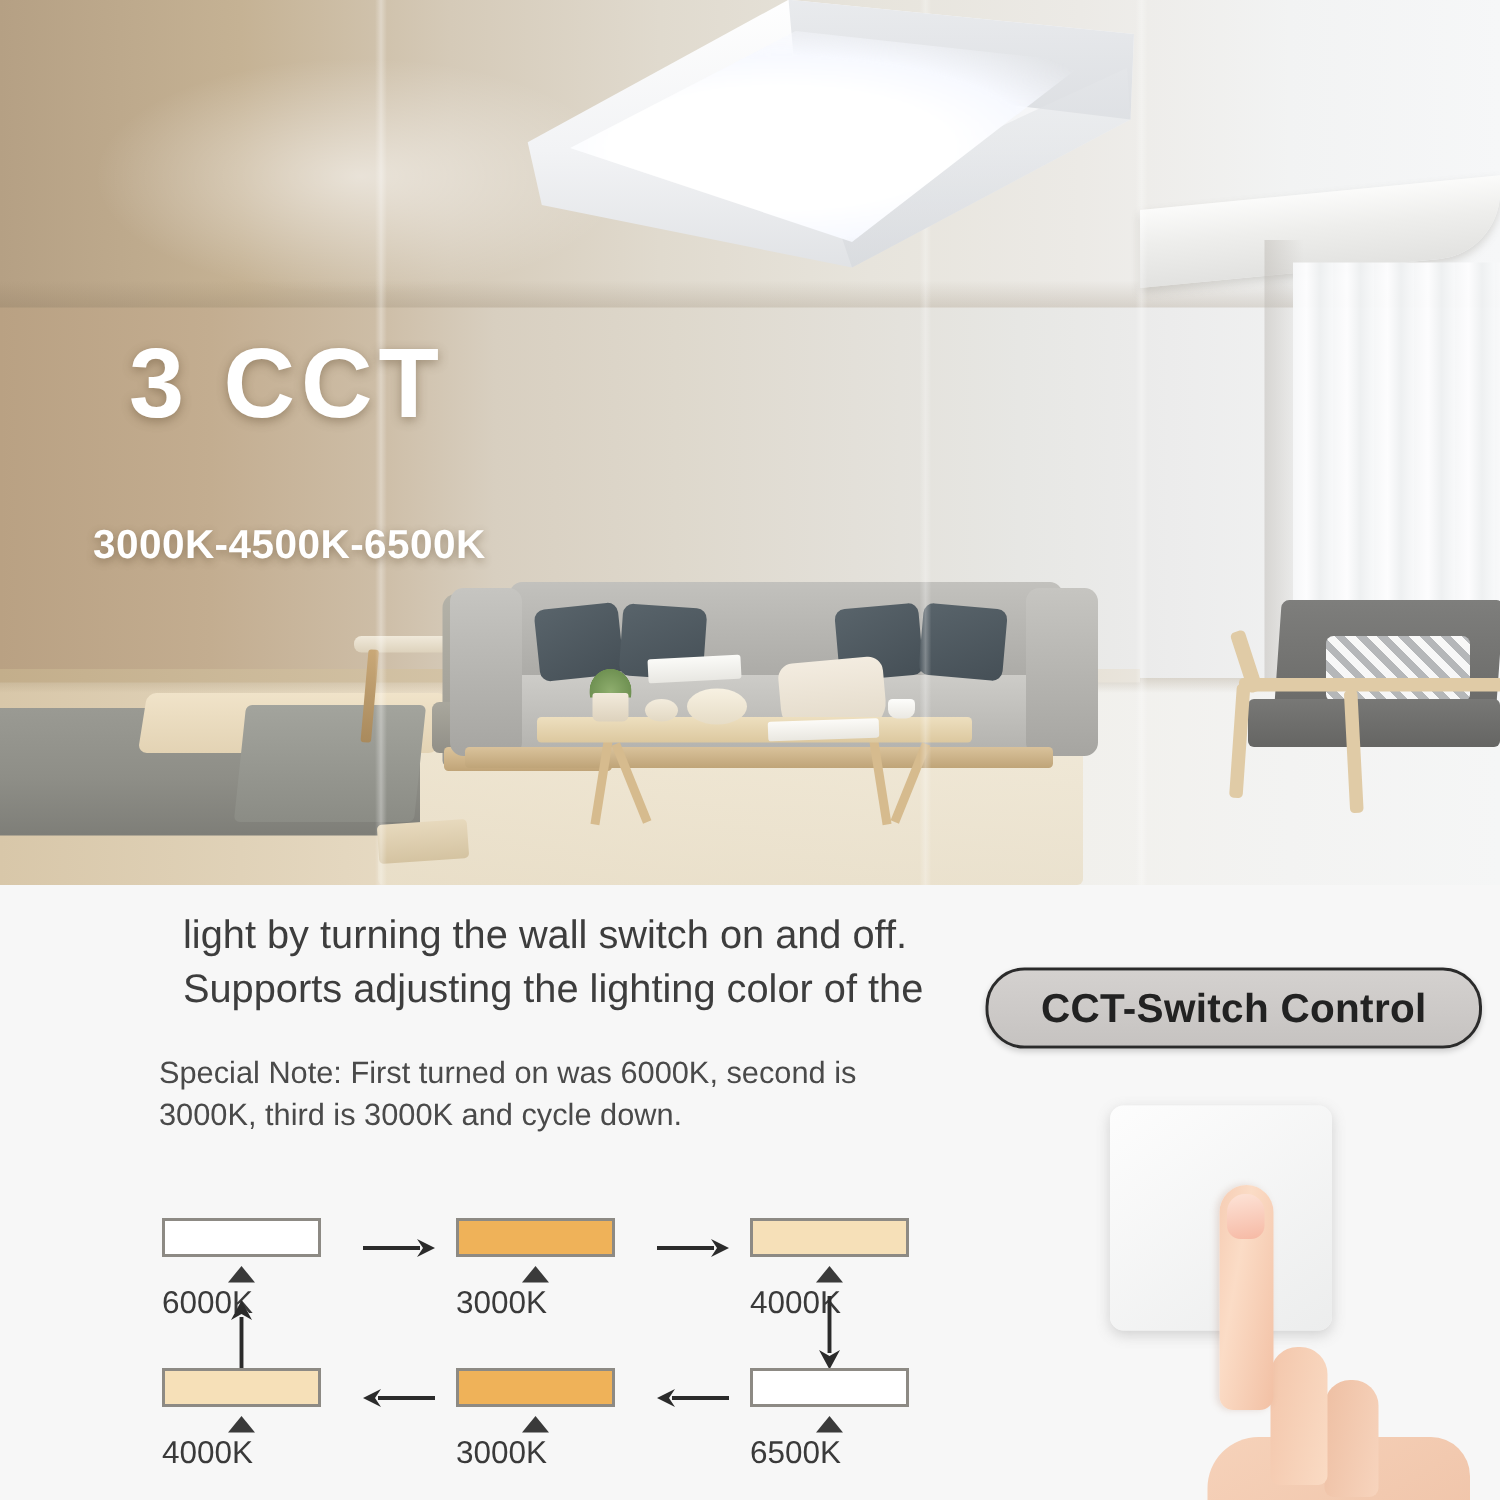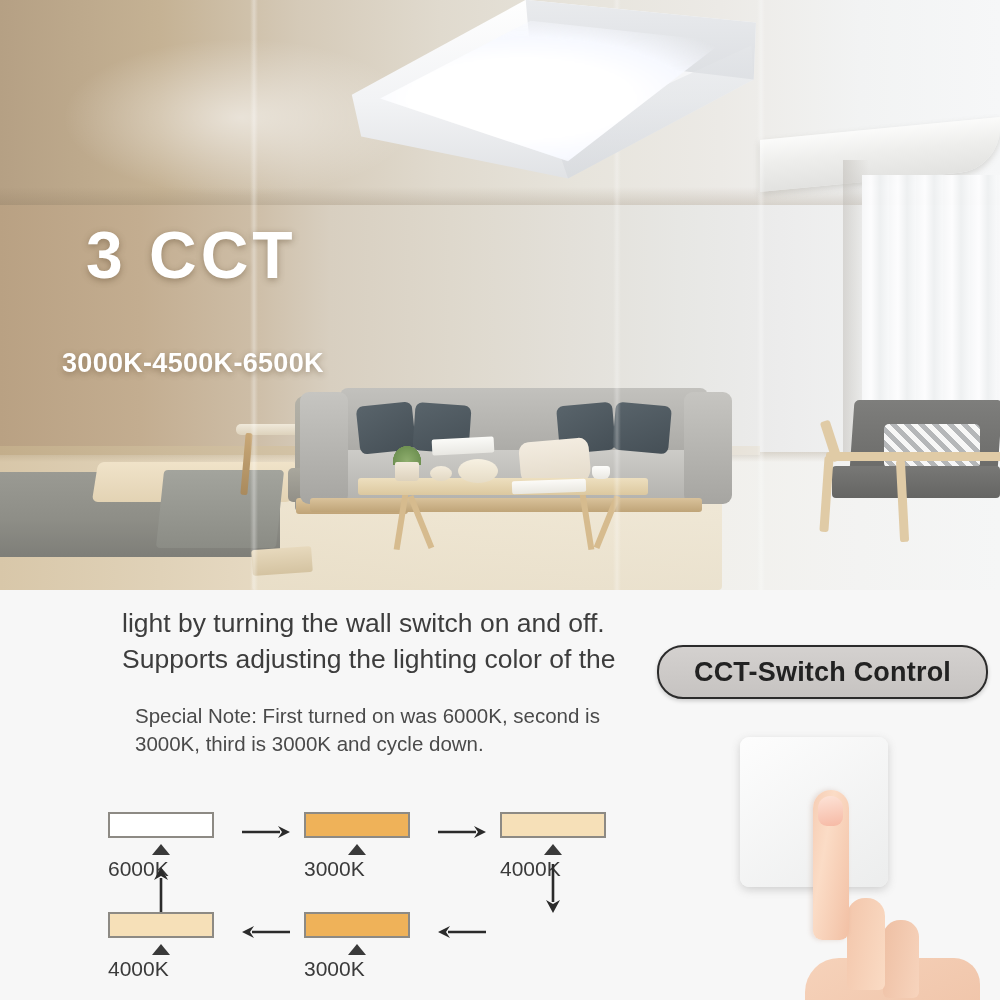--- a/index.html
+++ b/index.html
@@ -165,21 +165,21 @@
     text-shadow:0 2px 7px rgba(90,70,45,.45);line-height:1;margin-left:24px;}
   .cct-sub{position:absolute;left:62px;top:348px;
     font-size:27px;font-weight:bold;color:#ffffff;letter-spacing:.3px;
     text-shadow:0 2px 6px rgba(90,70,45,.45);}
 
   
   .lower{position:absolute;left:0;top:590px;width:1000px;height:410px;background:#f7f7f7;}
 
   .desc-main{position:absolute;left:122px;top:16px;width:560px;
     font-size:26.5px;color:#3d3d3d;line-height:1.34;}
-  .desc-note{position:absolute;left:135px;top:112px;width:560px;
+  .desc-note{position:absolute;left:106px;top:112px;width:560px;
     font-size:20.5px;color:#4a4a4a;line-height:1.35;}
   .desc-nomem{position:absolute;left:122px;top:175px;
     font-size:24px;color:#3d3d3d;}
 
   .badge{position:absolute;left:657px;top:55px;width:327px;height:50px;
     border:2px solid #2b2b2b;border-radius:26px;
     background:linear-gradient(180deg,#d4d1cf,#c6c3c1);
     display:flex;align-items:center;justify-content:center;
     box-shadow:0 2px 4px rgba(0,0,0,.18);}
   .badge span{font-size:27px;font-weight:bold;color:#222;letter-spacing:.2px;}
@@ -389,17 +389,22 @@
           <div class="swatch" style="background: rgb(239, 178, 89); border-color: rgb(141, 138, 132);"></div>
           <div class="tri"></div>
           <div class="klabel">3000K</div>
         </div>
         <div class="harrow ha4">
           <svg width="52" height="16" viewBox="0 0 52 16">
               <path d="M50 8 H12" stroke="#2b2b2b" stroke-width="2.6" fill="none"></path>
               <path d="M14 2 L2 8 L14 14 L10 8 Z" fill="#2b2b2b"></path>
             </svg>
         </div>
+        <div class="cell c2">
+          <div class="swatch" style="background: rgb(255, 255, 255); border-color: rgb(141, 138, 132);"></div>
+          <div class="tri"></div>
+          <div class="klabel">6500K</div>
+        </div>
       </div>
 
     </div>
   </div>
 </div>
 
 </body></html>

